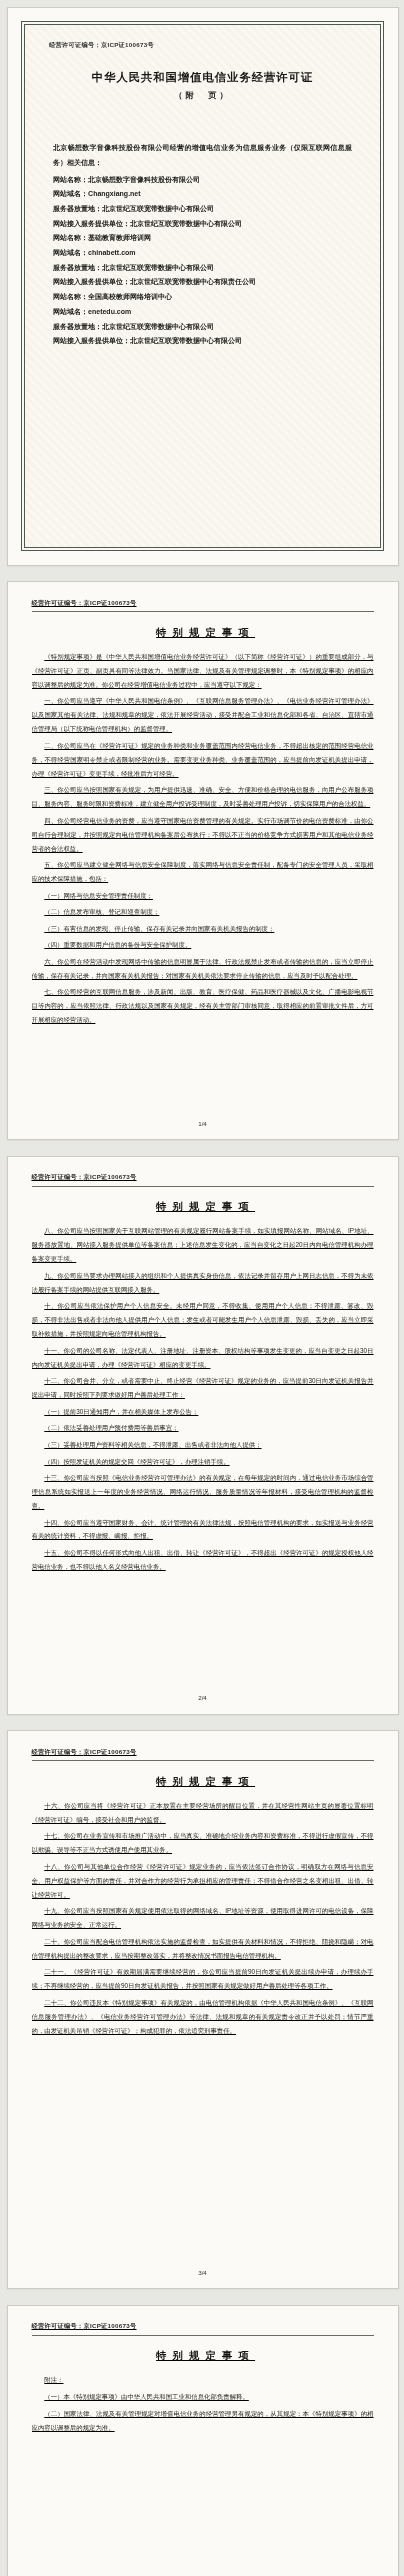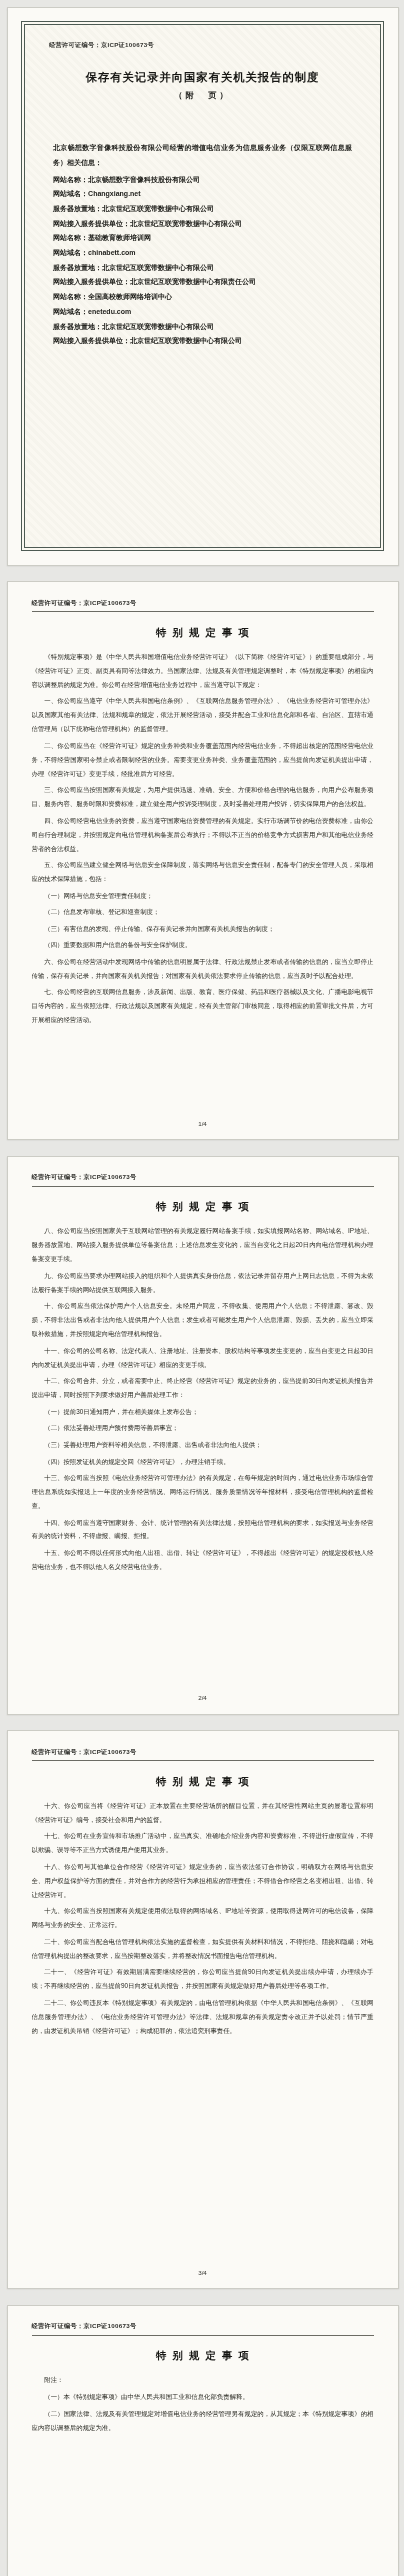--- a/index.html
+++ b/index.html
@@ -71,21 +71,21 @@
     line-height: 2.1;
     padding: 0 4.1px;
     text-align: justify;
   }
   .cert-intro { margin-bottom: 2.1px; }
   .entry { white-space: normal; }
   .entry .lab { color: #22221e; }
   .entry .val { color: #22221e; }
 
   
-  .prov-pad { padding: 16.5px 24px 20.6px 24px; height: 100%; position: relative; }
+  .prov-pad { padding: 16.5px 24px 20.6px 24px; height: 100%; position: relative; text-decoration: underline; }
   .prov-header {
     font-size: 6.2px;
     color: #2c2c28;
     font-weight: 600;
     padding-bottom: 3.6px;
     border-bottom: 0.5px solid #6b6b64;
     letter-spacing: 0.3px;
   }
   .prov-title {
     text-align: center;
@@ -120,21 +120,21 @@
 
 <div class="canvas">
 
   <div class="page">
     <div class="cert-pad">
       <div class="cert-frame">
         <div class="cert-inner">
           <div class="cert-no">
             <span>经营许可证编号：</span><span>京ICP证100673号</span>
           </div>
-          <div class="cert-title">保存有关记录并向国家有关机关报告的制度</div>
+          <div class="cert-title">中华人民共和国增值电信业务经营许可证</div>
           <div class="cert-sub">（附　页）</div>
           <div class="cert-body">
             <div class="cert-intro">北京畅想数字音像科技股份有限公司经营的增值电信业务为信息服务业务（仅限互联网信息服务）相关信息：</div>
             <div>
                 <div class="entry"><span class="lab">网站名称：</span><span class="val">北京畅想数字音像科技股份有限公司</span></div>
                 <div class="entry"><span class="lab">网站域名：</span><span class="val">Changxiang.net</span></div>
                 <div class="entry"><span class="lab">服务器放置地：</span><span class="val">北京世纪互联宽带数据中心有限公司</span></div>
                 <div class="entry"><span class="lab">网站接入服务提供单位：</span><span class="val">北京世纪互联宽带数据中心有限公司</span></div>
                 <div class="entry"><span class="lab">网站名称：</span><span class="val">基础教育教师培训网</span></div>
                 <div class="entry"><span class="lab">网站域名：</span><span class="val">chinabett.com</span></div>

